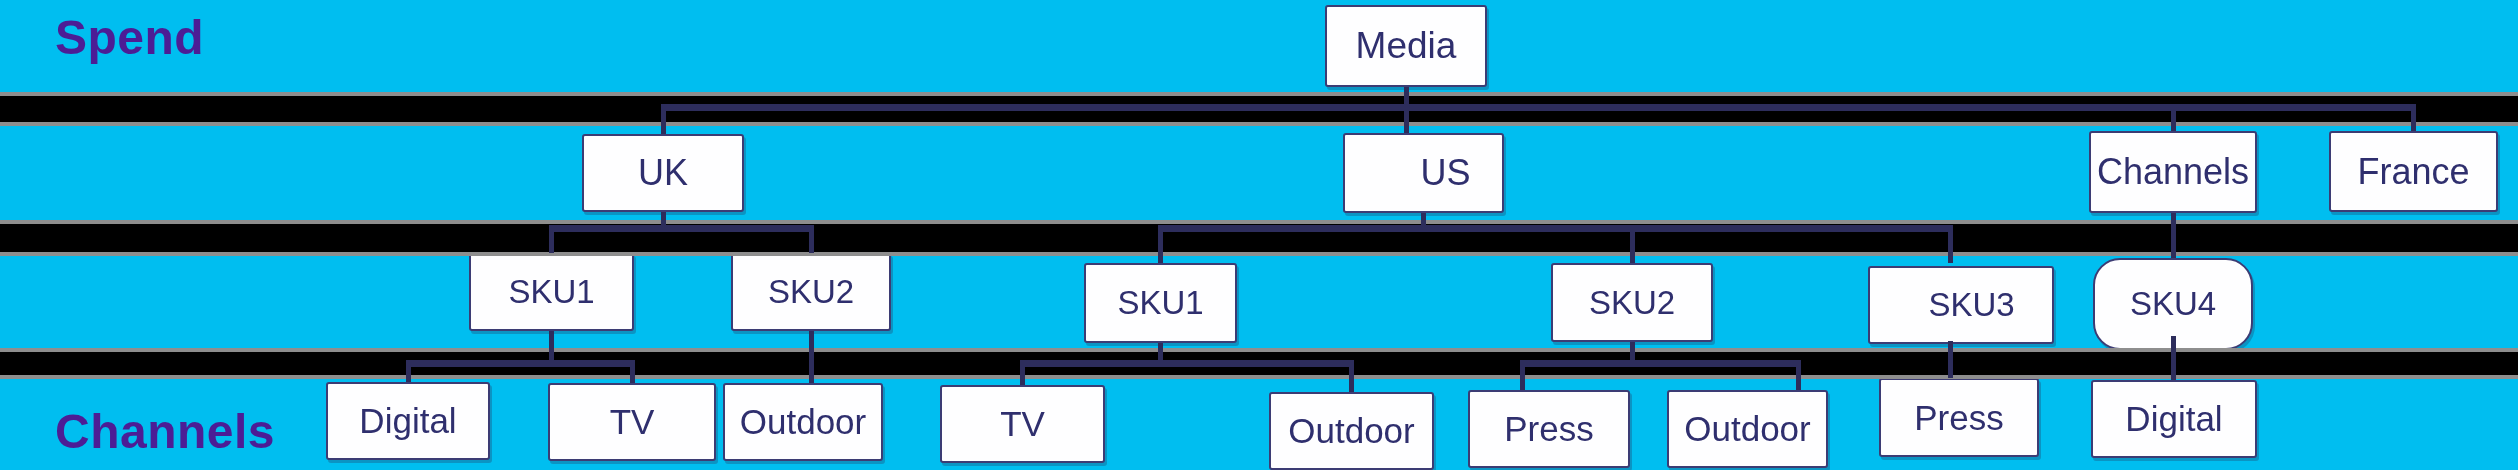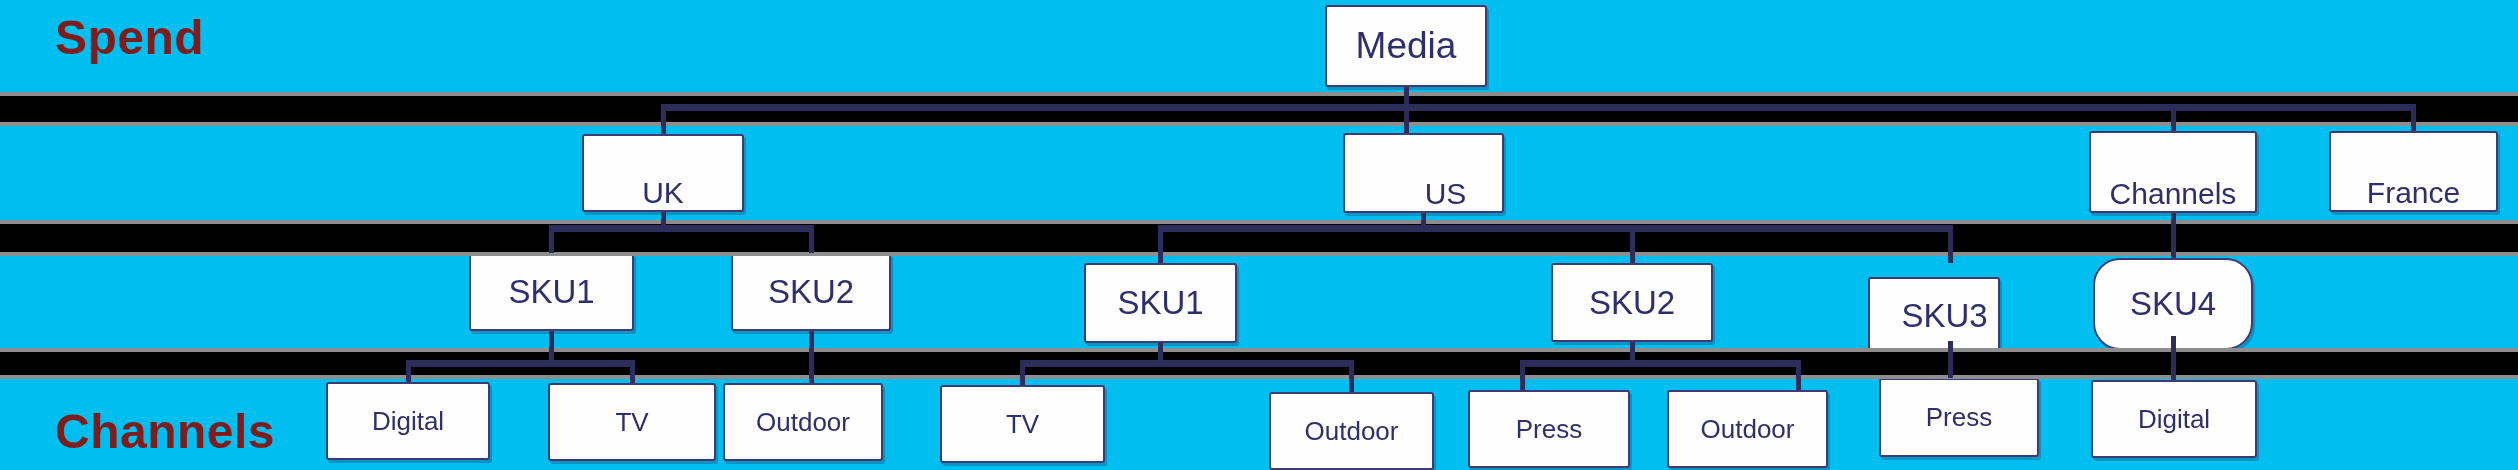--- a/index.html
+++ b/index.html
@@ -16,40 +16,40 @@
     box-sizing:border-box; z-index:2;
   }
   #band-a { top:92px;  height:34px; }
   #band-b { top:220px; height:36px; }
   #band-c { top:348px; height:31px; }
 
   
   .row-label {
     position:absolute; left:55px; z-index:4;
     font-weight:bold; font-size:48px; line-height:52px;
-    color:#7f1d1d; letter-spacing:0.5px;
+    color:#4c1d95; letter-spacing:0.5px;
   }
   #label-spend    { top:12px;  }
   #label-regions  { top:148px; }
   #label-products { top:277px; }
   #label-channels { top:406px; }
 
   
   .node {
     position:absolute; z-index:1; box-sizing:border-box;
     background:#FEFEFF;
     border:2px solid #3C3C74; border-radius:3px;
     box-shadow:2px 3px 0 rgba(40,40,80,0.28);
     display:flex; align-items:center; justify-content:center;
     color:#2F2F6E;
   }
   .node.r-spend    { font-size:37px; }
-  .node.r-regions  { font-size:30px;align-items:flex-end; }
+  .node.r-regions  { font-size:36px; }
   .node.r-products { font-size:33px; }
-  .node.r-channels { font-size:26px; }
+  .node.r-channels { font-size:35px; }
 
   
   .edge { position:absolute; background:#2D2D5C; z-index:3; }
 </style>
 </head>
 <body>
 
 <div class="stage">
 
   <div class="band" id="band-a"></div>
@@ -113,21 +113,21 @@
       </div>
       <div class="node r-products" style="left: 731px; top: 253px; width: 160px; height: 78px;">
         <span>SKU2</span>
       </div>
       <div class="node r-products" style="left: 1084px; top: 263px; width: 153px; height: 80px;">
         <span>SKU1</span>
       </div>
       <div class="node r-products" style="left: 1551px; top: 263px; width: 162px; height: 79px;">
         <span>SKU2</span>
       </div>
-      <div class="node r-products" style="left: 1868px; top: 277px; width: 132px; height: 78px; padding-left: 21px;">
+      <div class="node r-products" style="left: 1868px; top: 266px; width: 186px; height: 78px; padding-left: 21px;">
         <span>SKU3</span>
       </div>
       <div class="node r-products" style="left: 2093px; top: 258px; width: 160px; height: 92px; border-radius: 27px;">
         <span>SKU4</span>
       </div>
       <div class="node r-channels" style="left: 326px; top: 382px; width: 164px; height: 78px;">
         <span>Digital</span>
       </div>
       <div class="node r-channels" style="left: 548px; top: 383px; width: 168px; height: 78px;">
         <span>TV</span>

